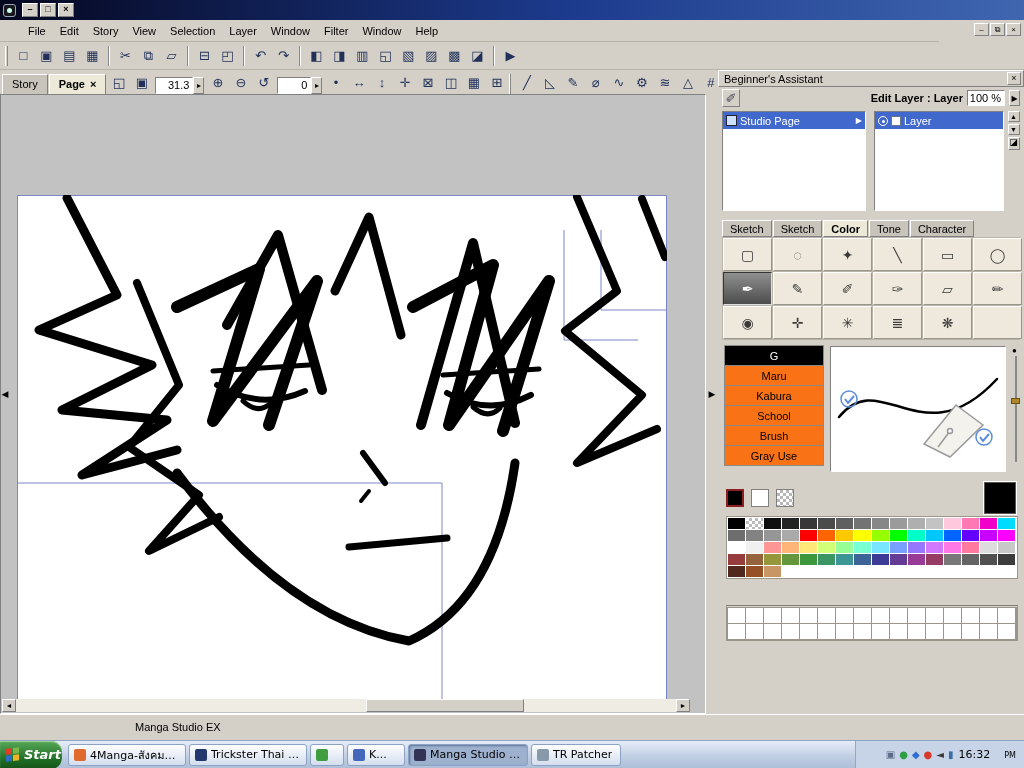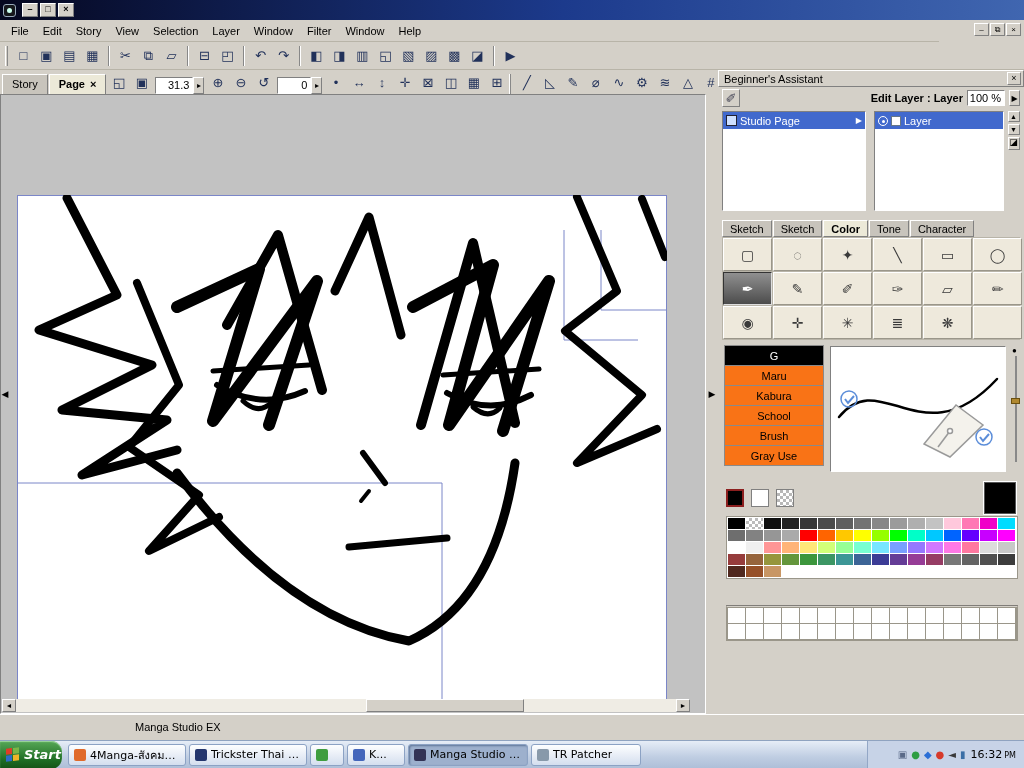--- a/index.html
+++ b/index.html
@@ -17,21 +17,21 @@
     background:linear-gradient(90deg,#05071f,#1c3a8c 55%,#4066b0);
     color:#fff; display:flex; align-items:center; padding:0 3px; font-weight:bold; }
   .appicon { width:13px; height:13px; background:#16181c; border:1px solid #9ab; border-radius:3px; margin-right:4px;
     display:inline-block; position:relative; }
   .appicon::after{ content:""; position:absolute; left:3px; top:3px; width:5px; height:5px; background:#cfe; border-radius:50%; }
   .t-title { flex:1; white-space:nowrap; overflow:hidden; }
   .winbtn { width:16px; height:14px; margin-left:2px; font-size:9px; line-height:11px; text-align:center;
     color:#000; font-weight:bold; }
   
   .menubar { position:absolute; left:0; top:20px; width:939px; height:22px; display:flex; align-items:center;
-    padding-left:4px; border-bottom:1px solid #b8b4a8; }
+    padding-left:21px; border-bottom:1px solid #b8b4a8; }
   .mitem { padding:2px 7px; }
   .docbtns { margin-left:auto; margin-right:3px; display:flex; }
   .docbtn { width:15px; height:13px; font-size:8px; line-height:11px; text-align:center; margin-left:1px; }
 
   
   .toolbar1 { position:absolute; left:0; top:42px; width:1024px; height:28px; display:flex; align-items:center;
     padding:0 4px; border-bottom:1px solid #b8b4a8; }
   .grip { width:3px; height:20px; border-left:1px solid #fff; border-right:1px solid #888; margin:0 4px 0 1px; }
   .tbtn { width:23px; height:22px; display:flex; align-items:center; justify-content:center;
     font-size:13px; color:#21315a; }
@@ -130,21 +130,21 @@
   .tasks { display:flex; gap:3px; margin-left:6px; align-items:center; }
   .task { height:22px; display:flex; align-items:center; gap:4px; padding:0 5px; border:1px solid #8ca2c4;
     border-radius:3px; background:linear-gradient(#fdfeff,#d4deee); overflow:hidden; }
   .task.active { background:#9db0cd; box-shadow:inset 1px 1px 2px #5f7698; }
   .ticon { width:12px; height:12px; border-radius:2px; background:var(--c,#888); flex:none; }
   .tlabel { white-space:nowrap; overflow:hidden; text-overflow:ellipsis; font-size:11px; }
   .tray { margin-left:auto; height:28px; display:flex; align-items:center; gap:5px; padding:0 8px 0 8px;
     border-left:1px solid #93a7c6; background:#c7d3e7; }
   .lang { font-weight:bold;margin-top:36px; }
   .tray-ic { font-size:10px; color:var(--c,#444); line-height:1; }
-  .clock { display:flex; align-items:baseline; gap:2px; }
+  .clock { display:flex; align-items:baseline; gap:14px; }
   .ampm { font-size:8px; }
 </style>
 </head>
 <body>
 
 <div id="screen">
 
   <div class="titlebar">
     <span class="appicon"></span>
     <span class="winbtn out3d">–</span>
@@ -551,21 +551,21 @@
           <span class="tlabel"></span>
         </div>
         <div class="task" style="--c: #4466bb; width: 58px;">
           <span class="ticon"></span>
           <span class="tlabel">K...</span>
         </div>
         <div class="task active" style="--c: #333355; width: 120px;">
           <span class="ticon"></span>
           <span class="tlabel">Manga Studio EX - [[...</span>
         </div>
-        <div class="task" style="--c: #8899aa; width: 110px;">
+        <div class="task" style="--c: #8899aa; width: 90px;">
           <span class="ticon"></span>
           <span class="tlabel">TR Patcher</span>
         </div>
       </div>
     <div class="tray">
       <span class="lang">EN</span>
       <span style="display:flex;gap:4px;align-items:center;">
 
       <span class="tray-ic" style="--c: #5a6a88;">▣</span>
           <span class="tray-ic" style="--c: #2e9e44;">●</span>

